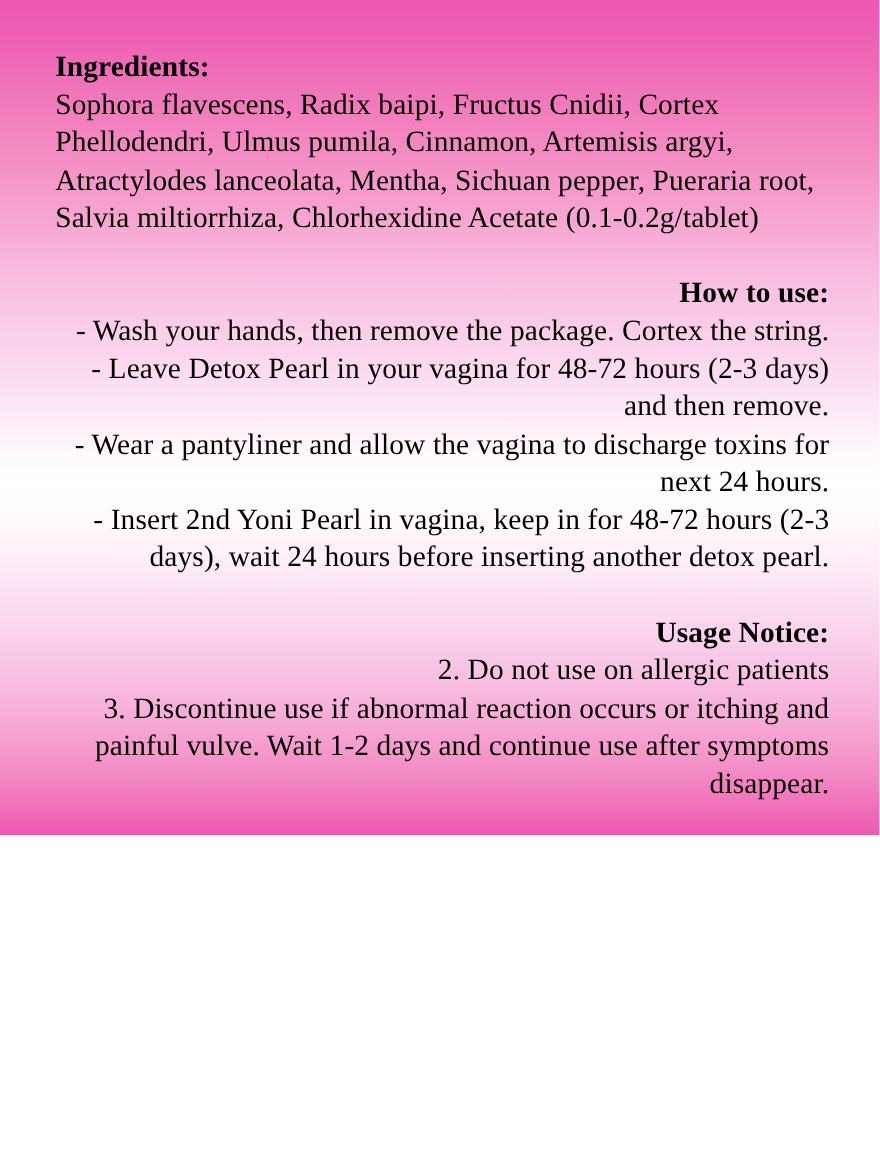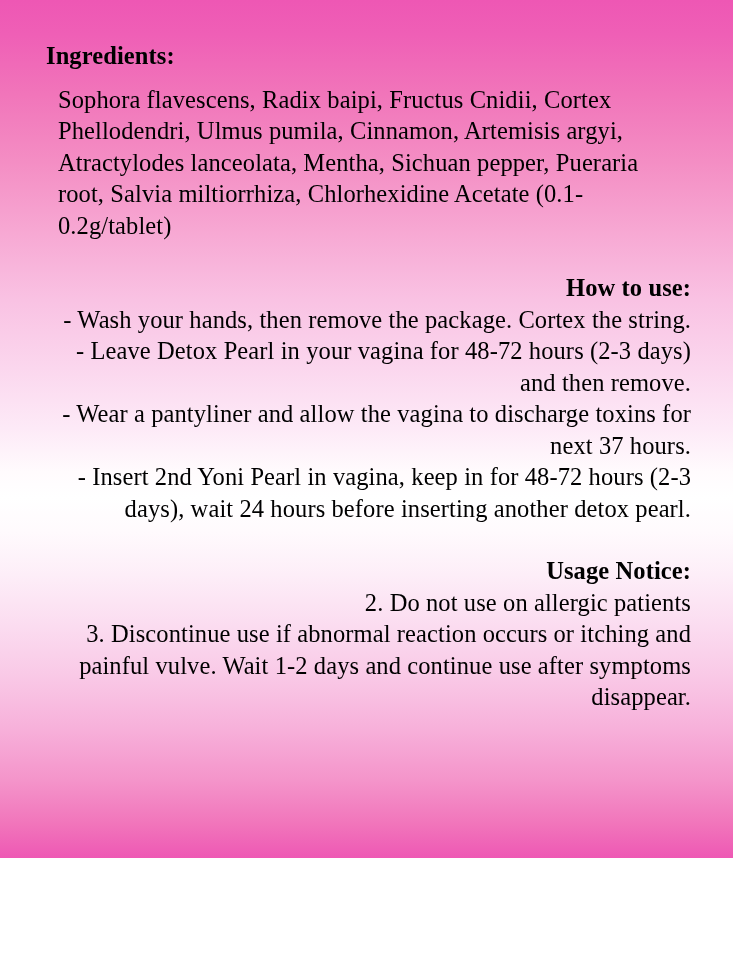--- a/index.html
+++ b/index.html
@@ -10,21 +10,21 @@
   body {
     width: 733px;
     height: 969px;
     overflow: hidden;
     font-family: "Liberation Serif", "DejaVu Serif", serif;
   }
 
   .label-card {
     position: relative;
     width: 733px;
-    height: 858px;
+    height: 696px;
     box-sizing: border-box;
     background: linear-gradient(
         to bottom,
         #ee57b4 0%,
         #ef5fb6 4%,
         #f175ba 11%,
         #f48ec4 19%,
         #f7a8d3 27%,
         #f9c2e3 35%,
         #fbd7ee 43%,
@@ -77,42 +77,42 @@
   }
   .section-lines li {
     margin: 0;
     padding: 0;
     font-size: 24.5px;
     line-height: 31.5px;
     text-indent: 0;
   }
 
   .paragraph {
-    margin: 12px;
+    margin: 0;
     font-size: 24.5px;
     line-height: 31.5px;
   }
 </style>
 </head>
 <body>
 
 <div class="label-card">
   <div class="label-body">
 
     <section class="section">
       <div class="section-heading">Ingredients:</div>
       <p class="paragraph">Sophora flavescens, Radix baipi, Fructus Cnidii, Cortex Phellodendri, Ulmus pumila, Cinnamon, Artemisis argyi, Atractylodes lanceolata, Mentha, Sichuan pepper, Pueraria root, Salvia miltiorrhiza, Chlorhexidine Acetate (0.1-0.2g/tablet)</p>
     </section>
 
     <section class="section">
       <div class="section-heading">How to use:</div>
       <ul class="section-lines">
         <li>- Wash your hands, then remove the package. Cortex the string.</li>
         <li>- Leave Detox Pearl in your vagina for 48-72 hours (2-3 days) and then remove.</li>
-        <li>- Wear a pantyliner and allow the vagina to discharge toxins for next 37 hours.</li>
+        <li>- Wear a pantyliner and allow the vagina to discharge toxins for next 24 hours.</li>
         <li>- Insert 2nd Yoni Pearl in vagina, keep in for 48-72 hours (2-3 days), wait 24 hours before inserting another detox pearl.</li>
       </ul>
     </section>
 
     <section class="section">
       <div class="section-heading">Usage Notice:</div>
       <ul class="section-lines">
         <li>2. Do not use on allergic patients</li>
         <li>3. Discontinue use if abnormal reaction occurs or itching and painful vulve. Wait 1-2 days and continue use after symptoms disappear.</li>
       </ul>

